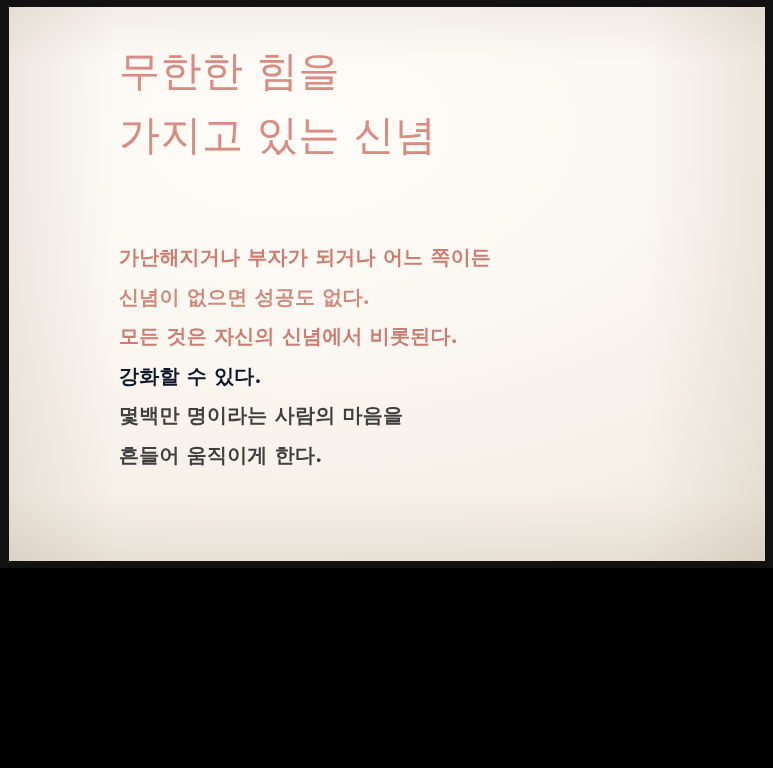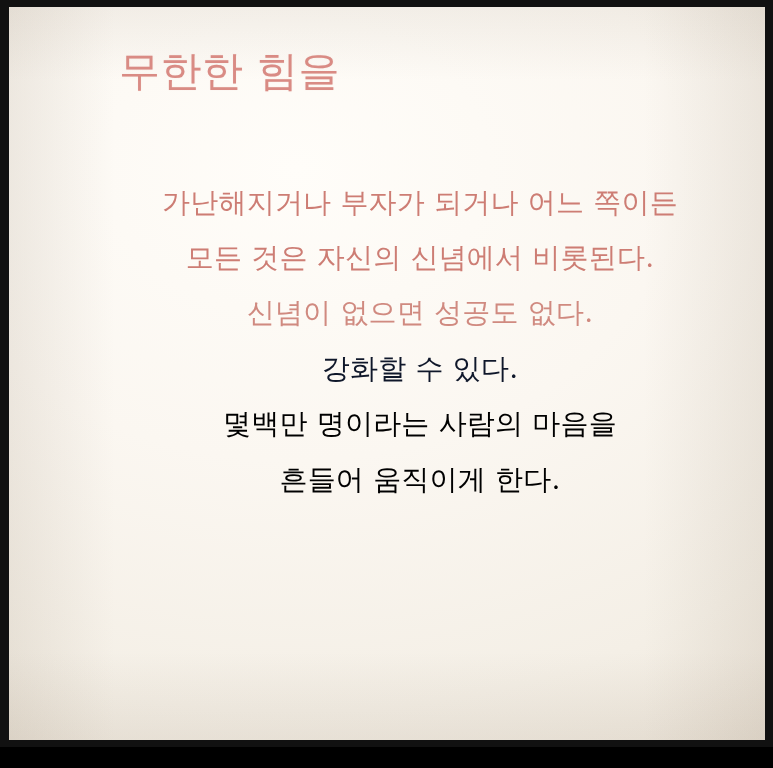--- a/index.html
+++ b/index.html
@@ -10,21 +10,21 @@
   body {
     width: 773px;
     height: 768px;
     overflow: hidden;
     font-family: "DejaVu Sans", sans-serif;
   }
 
   #page {
     position: relative;
     width: 773px;
-    height: 747px;
+    height: 568px;
     box-sizing: border-box;
     border-top: 7px solid #111111;
     border-bottom: 7px solid #111111;
     border-left: 9px solid #111111;
     border-right: 8px solid #111111;
     background: #fbf8f3;
   }
 
   
   #paper {
@@ -68,52 +68,52 @@
     white-space: pre;
   }
   .title-line.second {
     margin-top: 2px;
   }
 
   .body {
     margin-top: 72px;
     font-family: "DejaVu Serif", serif;
     color: #cf7f77;
-    font-size: 28px;
+    font-size: 20px;
     line-height: 1.98;
     letter-spacing: 0.2px;
-    font-weight: 400;
-    text-align: center;
+    font-weight: 700;
   }
   .body-line {
     display: block;
     white-space: pre;
   }
   
   .body-line.g1 { color: #cd7d74; }
   .body-line.g2 { color: #d08a80; }
   .body-line.g3 { color: #0f172a; }
   .body-line.g4 { color: #d4847c; }
-  .body-line.g5 { color: #000000; }
+  .body-line.g5 { color: #404040; }
 </style>
 </head>
 <body>
 
 <div id="page">
   <div id="paper"></div>
 
   <div id="content">
 
     <div class="title">
       <span class="title-line first">무한한 힘을</span>
+      <span class="title-line second">가지고 있는 신념</span>
     </div>
 
     <div class="body">
       <span class="body-line g1">가난해지거나 부자가 되거나 어느 쪽이든</span>
+      <span class="body-line g2">신념이 없으면 성공도 없다.</span>
       <span class="body-line g1">모든 것은 자신의 신념에서 비롯된다.</span>
-      <span class="body-line g2">신념이 없으면 성공도 없다.</span>
       <span class="body-line g3">강화할 수 있다.</span>
       <span class="body-line g5">몇백만 명이라는 사람의 마음을</span>
       <span class="body-line g5">흔들어 움직이게 한다.</span>
     </div>
 
   </div>
 </div>
 
 </body></html>

